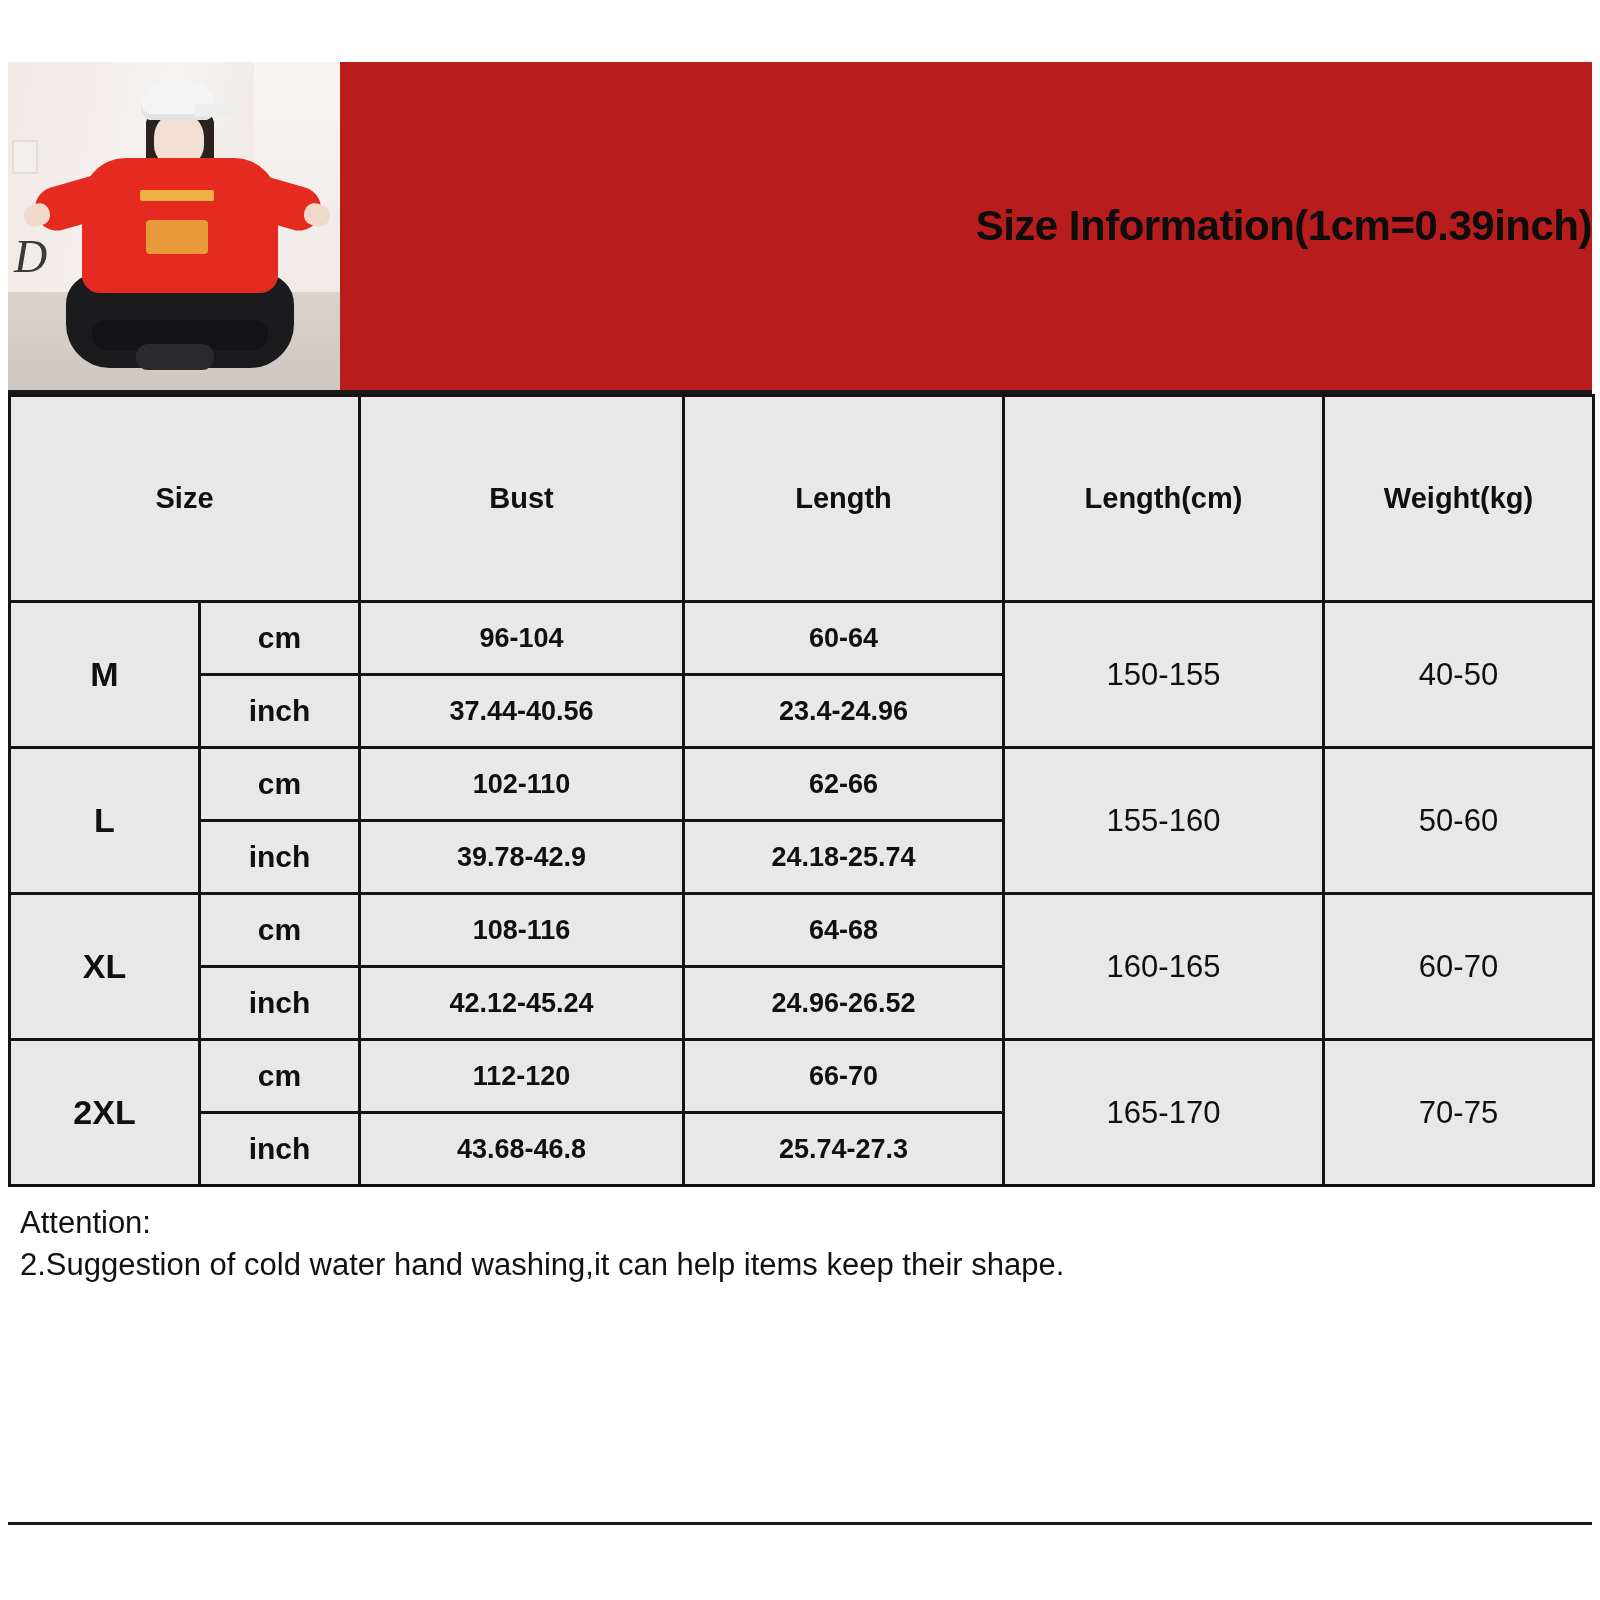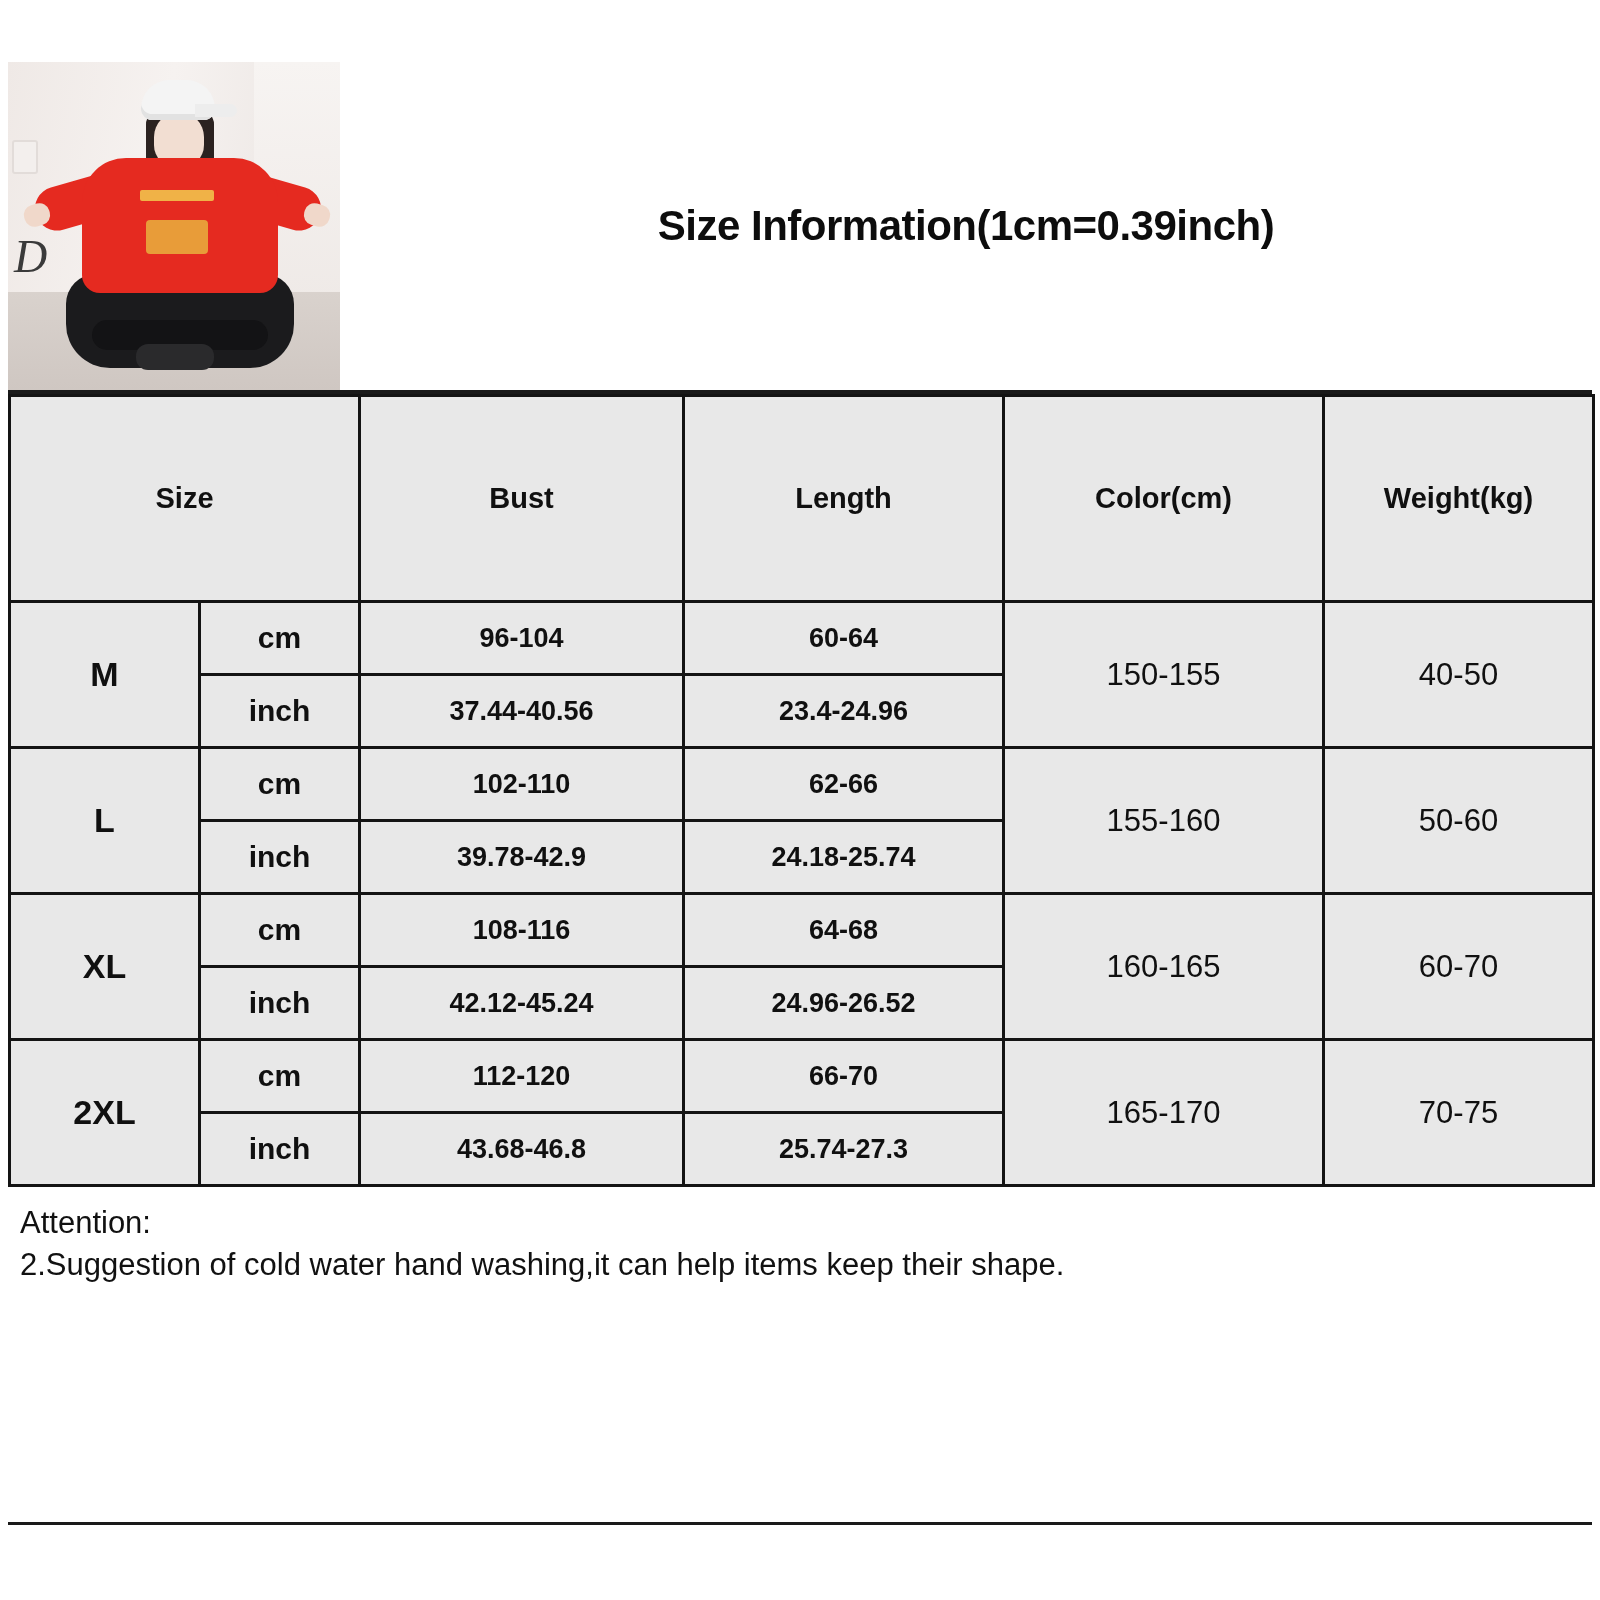--- a/index.html
+++ b/index.html
@@ -118,22 +118,22 @@
   }
   .ph-leg-fold {
     position: absolute; left: 84px; top: 258px; width: 176px; height: 30px;
     background: #131315; border-radius: 18px;
   }
 
   .title-cell {
     flex: 1 1 auto;
     display: flex;
     align-items: center;
-    justify-content: center;
-    background: #ffffff;
+    justify-content: flex-end;
+    background: #b91c1c;
   }
   .title-cell .title {
     font-size: 42px;
     font-weight: bold;
     color: #0d0d0d;
     letter-spacing: -0.5px;
   }
 
   
   table.size-table {
@@ -247,21 +247,21 @@
         <col class="col-bust">
       <col class="col-len">
         <col class="col-h">
         <col class="col-w">
     </colgroup>
     <thead>
       <tr>
         <th colspan="2">Size</th>
         <th>Bust</th>
         <th>Length</th>
-        <th>Color(cm)</th>
+        <th>Length(cm)</th>
         <th>Weight(kg)</th>
       </tr>
     </thead>
     <tbody>
 
       <tr>
         <td class="cell-size" rowspan="2">M</td>
         <td class="cell-unit">cm</td>
         <td class="cell-val">96-104</td>
         <td class="cell-val">60-64</td>

